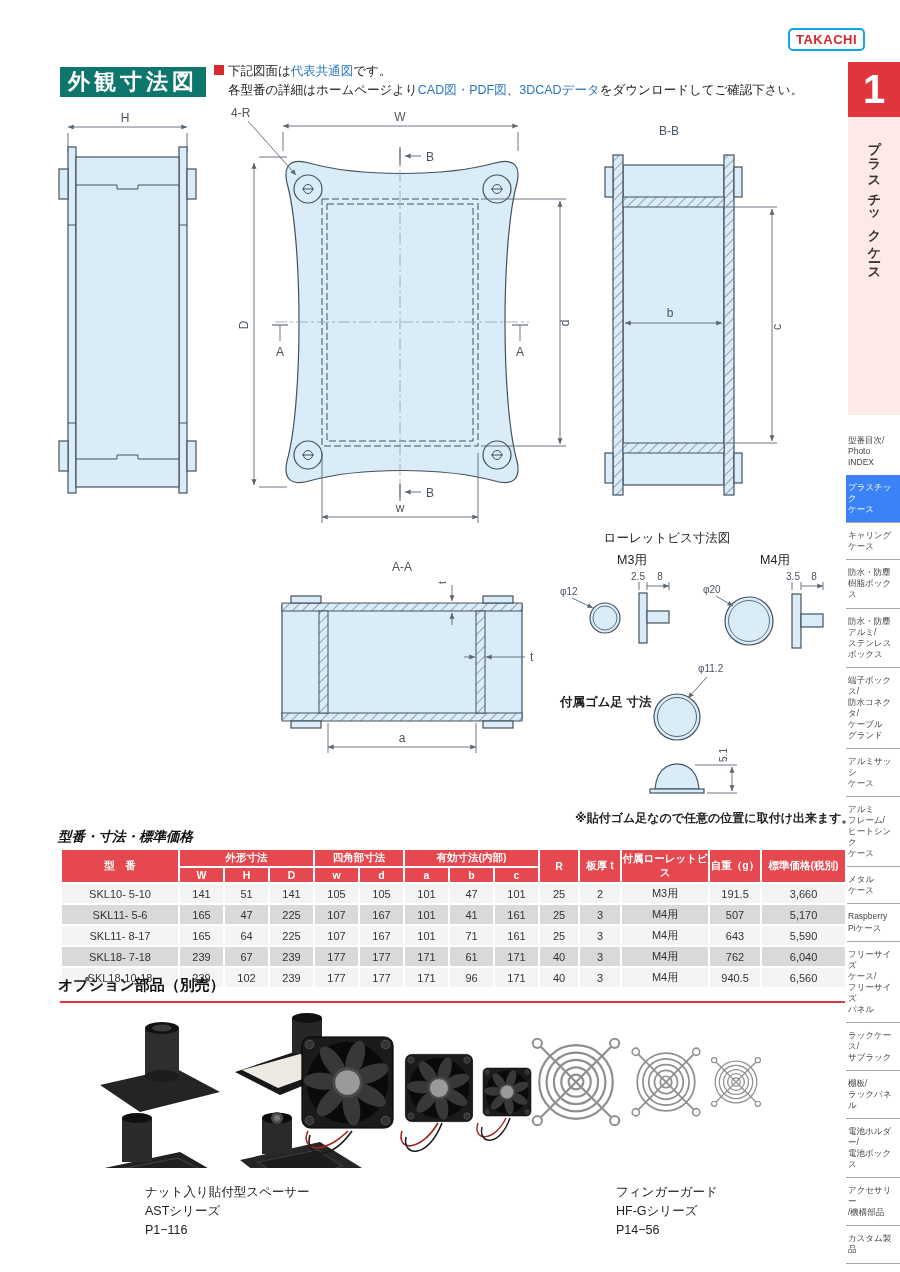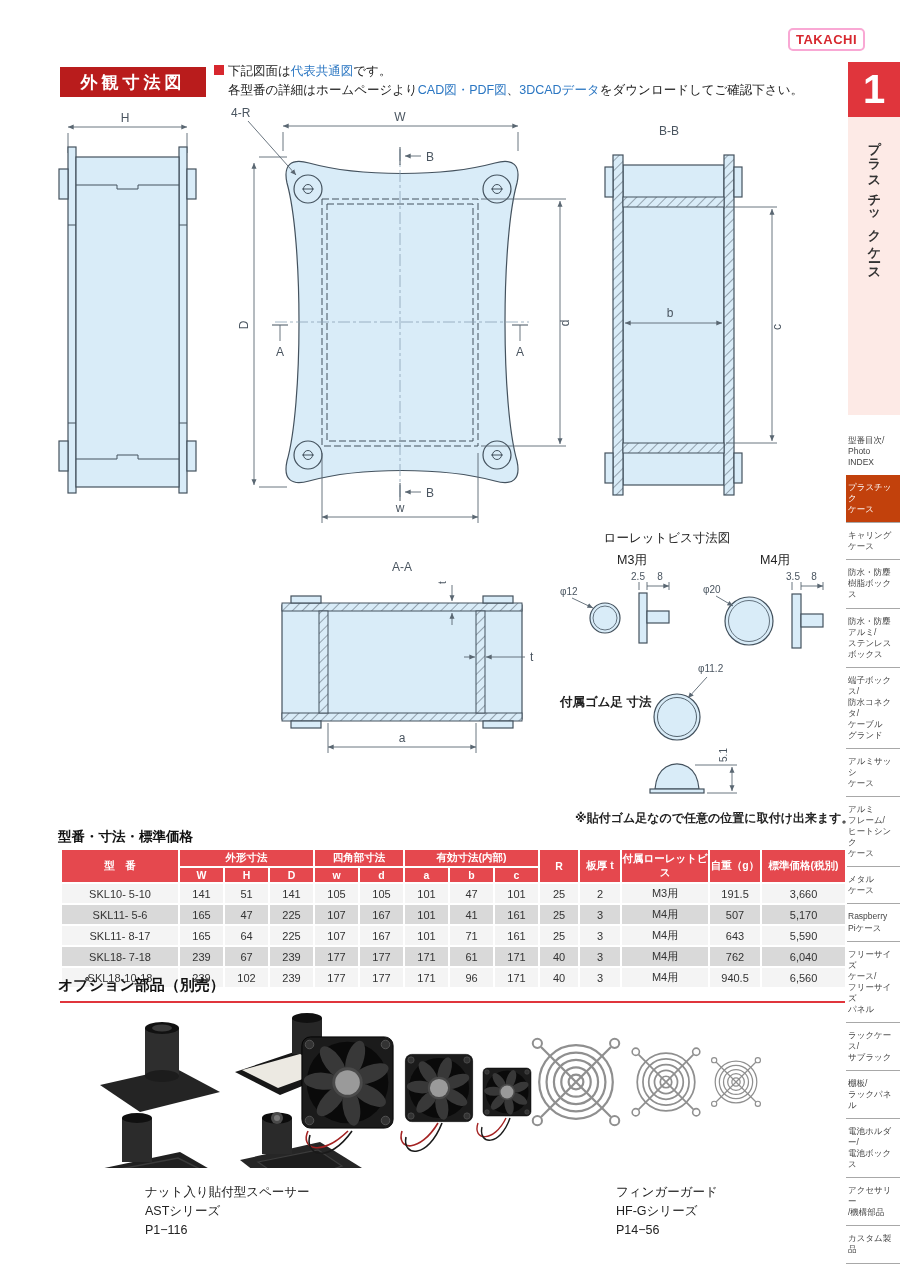--- a/index.html
+++ b/index.html
@@ -1,57 +1,57 @@
 <!DOCTYPE html>
 <html><head>
 <meta charset="utf-8">
 <style>
   * { margin:0; padding:0; box-sizing:border-box; }
   body { font-family:"Liberation Sans","DejaVu Sans",sans-serif; background:#fff; }
   .page { position:relative; width:900px; height:1272px; background:#ffffff; overflow:hidden; }
 
   
-  .logo { position:absolute; left:788px; top:28px; width:77px; height:23px; border:2px solid #f9a8d4;
+  .logo { position:absolute; left:788px; top:28px; width:77px; height:23px; border:2px solid #0ea5e9;
           border-radius:5px; color:#d7282f; font-weight:bold; font-size:13px; letter-spacing:.5px;
           display:flex; align-items:center; justify-content:center; }
   .tab-num { position:absolute; left:848px; top:62px; width:52px; height:55px; background:#e0353c;
              color:#fff; font-weight:bold; font-size:40px; display:flex; align-items:center; justify-content:center; }
   .tab-strip { position:absolute; left:848px; top:117px; width:52px; height:298px; background:#fdeae6;
                display:flex; justify-content:center; }
   .tab-strip span { writing-mode:vertical-rl; font-size:13px; font-weight:600; letter-spacing:3px;
                     color:#333; margin-top:14px; }
   .side-nav { position:absolute; left:846px; top:428px; width:54px; }
   .side-item { padding:7px 2px; font-size:8.5px; line-height:1.3; color:#444; white-space:pre-line;
                border-top:1px solid #a8a8a8; }
   .side-item:first-child { border-top:none; }
-  .side-item.active { background:#c2410c; color:#fff; border-top:none; }
+  .side-item.active { background:#3b82f6; color:#fff; border-top:none; }
 
   
-  .sec-label { position:absolute; left:60px; top:67px; width:146px; height:30px; background:#b91c1c;
-               color:#fff; font-weight:bold; font-size:17px; letter-spacing:4px;
+  .sec-label { position:absolute; left:60px; top:67px; width:146px; height:30px; background:#0f766e;
+               color:#fff; font-weight:bold; font-size:22px; letter-spacing:4px;
                display:flex; align-items:center; justify-content:center; }
   .note1 { position:absolute; left:214px; top:63px; font-size:12.5px; color:#222; }
   .note2 { position:absolute; left:228px; top:82px; font-size:12.5px; color:#222; }
   .bullet { display:inline-block; width:10px; height:10px; background:#d7282f; margin-right:4px; }
   .blue { color:#2a76c2; }
 
   
   .diagram-svg { position:absolute; left:55px; top:105px; }
   .dfill { fill:#d9ecf8; stroke:#44525e; stroke-width:1.2; }
   .dline { stroke:#44525e; stroke-width:1; fill:none; }
   .dim   { stroke:#5a6772; stroke-width:0.9; fill:none; }
   .cl    { stroke:#8aa2b5; stroke-width:0.8; stroke-dasharray:12 3 3 3; fill:none; }
   .dash  { stroke:#44525e; stroke-width:1; stroke-dasharray:7 3; fill:none; }
   .dimtxt { fill:#4a5560; font-size:12px; }
   .smtxt  { fill:#4a5560; font-size:10px; }
   .jtxt   { fill:#222; font-size:12.5px; }
   .foot-note { position:absolute; left:575px; top:810px; font-size:12px; font-weight:600; color:#222; }
 
   
-  .spec-caption { position:absolute; left:58px; top:828px; font-size:13.5px; font-weight:bold; color:#111; }
+  .spec-caption { position:absolute; left:58px; top:828px; font-size:13.5px; font-weight:bold; color:#111;font-style:italic; }
   .spec-table { position:absolute; left:60px; top:848px; width:785px; border-collapse:collapse;
                 table-layout:fixed; }
   .spec-table th { background:#e5484e; color:#fff; font-weight:bold; font-size:10.5px;
                    border:2px solid #fff; padding:1px 0; height:14px; text-align:center; }
   .spec-table td { background:#f4f4f4; color:#333; font-size:11px; border:2px solid #fff;
                    padding:2px 0; height:15px; text-align:center; }
   .spec-table tr.alt td { background:#d9d9d9; }
 
   
   .opt-title { position:absolute; left:58px; top:976px; font-size:15px; font-weight:bold; color:#111; }

